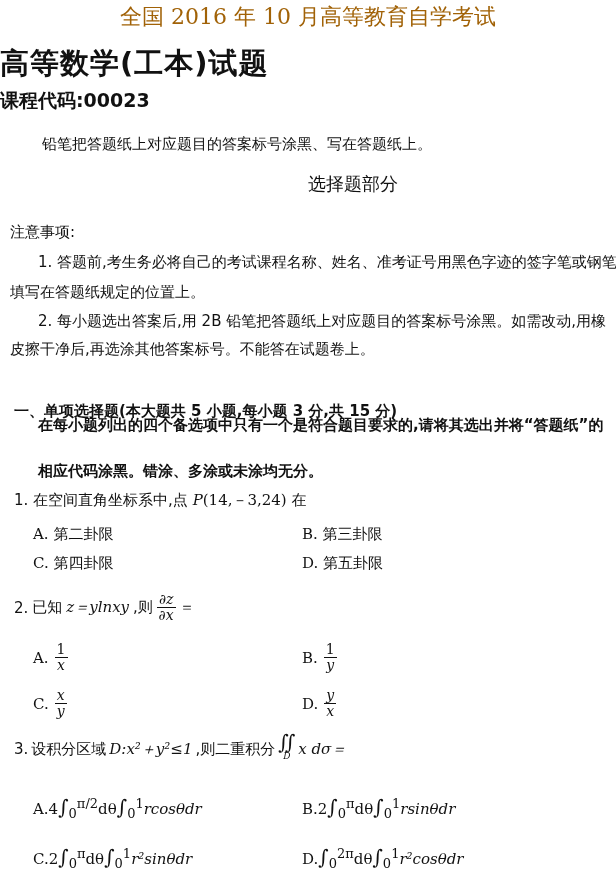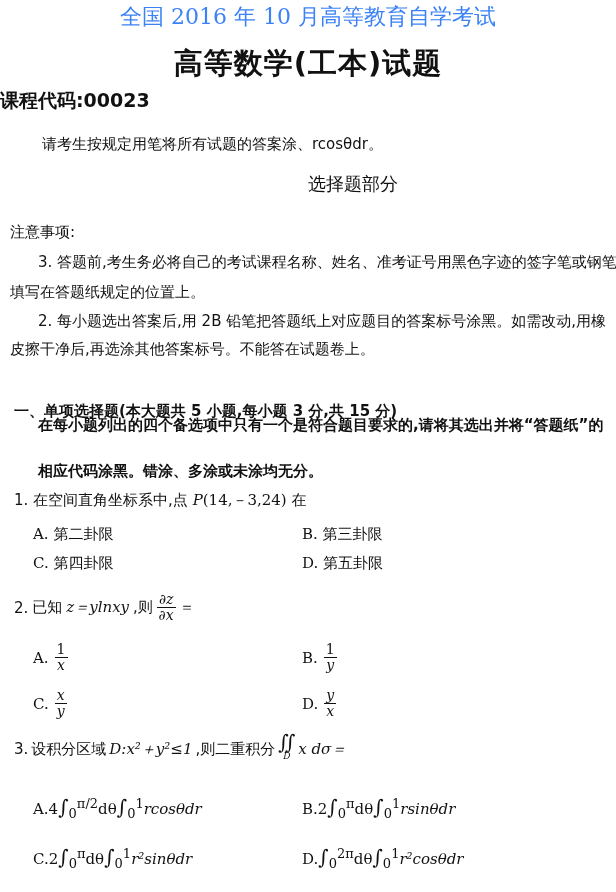--- a/index.html
+++ b/index.html
@@ -1,42 +1,42 @@
 <!DOCTYPE html>
 <html><head>
 <meta charset="utf-8">
 <style>
   html, body { margin: 0; padding: 0; background: #ffffff; }
   body { width: 616px; height: 892px; position: relative; overflow: hidden; color: #111; font-family: "DejaVu Serif", "Liberation Serif", serif; }
   .abs { position: absolute; white-space: nowrap; }
-  .t1 { top: 2px; left: 0; width: 616px; text-align: center; font-size: 22px; font-family: "DejaVu Serif", serif; letter-spacing: 0px; color: #3b82f6; }
-  .t2 { top: 44px; left: 0; width: 616px; text-align: center; font-size: 29px; font-weight: bold; font-family: "DejaVu Sans", sans-serif; letter-spacing: 1px; }
+  .t1 { top: 2px; left: 0; width: 616px; text-align: center; font-size: 22px; font-family: "DejaVu Serif", serif; letter-spacing: 0px; color: #a16207; }
+  .t2 { top: 44px; left: 0; width: 616px; text-align: left; font-size: 29px; font-weight: bold; font-family: "DejaVu Sans", sans-serif; letter-spacing: 1px; }
   .t3 { top: 88px; left: 0; width: 616px; font-size: 19px; font-weight: bold; font-family: "DejaVu Sans", sans-serif; }
   .body-text { font-size: 15px; font-family: "DejaVu Sans", sans-serif; }
   .bold { font-weight: bold; }
   .sec { top: 172px; left: 0; width: 616px; text-align: center; font-size: 18px; font-family: Liberation Mono, monospace; margin-left: 45px; }
   .math { font-family: "DejaVu Serif", serif; font-style: italic; }
   .frac { display: inline-flex; flex-direction: column; align-items: center; vertical-align: middle; font-family: "DejaVu Serif", serif; font-style: italic; font-size: 14px; line-height: 15px; }
   .frac .num { border-bottom: 1px solid #111; padding: 0 2px; }
   .opt-label { font-family: "DejaVu Serif", serif; font-size: 15px; }
   .int { font-family: "DejaVu Serif", serif; font-size: 15px; }
   .int sub, .int sup { font-size: 13px; }
 </style>
 </head>
 <body>
 
 <div class="abs t1">全国 2016 年 10 月高等教育自学考试</div>
 <div class="abs t2">高等数学(工本)试题</div>
 <div class="abs t3">课程代码:00023</div>
 
-<div class="abs body-text" style="top:135px;left:42px;">请考生按规定用笔将所有试题的答案涂、rcosθdr。</div>
+<div class="abs body-text" style="top:135px;left:42px;">铅笔把答题纸上对应题目的答案标号涂黑、写在答题纸上。</div>
 <div class="abs sec">选择题部分</div>
 
 <div class="abs body-text" style="top:223px;left:10px;">注意事项:</div>
-<div class="abs body-text" style="top:253px;left:38px;">3. 答题前,考生务必将自己的考试课程名称、姓名、准考证号用黑色字迹的签字笔或钢笔</div>
+<div class="abs body-text" style="top:253px;left:38px;">1. 答题前,考生务必将自己的考试课程名称、姓名、准考证号用黑色字迹的签字笔或钢笔</div>
 <div class="abs body-text" style="top:283px;left:10px;">填写在答题纸规定的位置上。</div>
 <div class="abs body-text" style="top:312px;left:38px;">2. 每小题选出答案后,用 2B 铅笔把答题纸上对应题目的答案标号涂黑。如需改动,用橡</div>
 <div class="abs body-text" style="top:340px;left:10px;">皮擦干净后,再选涂其他答案标号。不能答在试题卷上。</div>
 
 <div class="abs body-text bold" style="top:402px;left:14px;">一、单项选择题(本大题共 5 小题,每小题 3 分,共 15 分)</div>
 <div class="abs body-text bold" style="top:416px;left:38px;text-align:right;">在每小题列出的四个备选项中只有一个是符合题目要求的,请将其选出并将“答题纸”的</div>
 <div class="abs body-text bold" style="top:462px;left:38px;">相应代码涂黑。错涂、多涂或未涂均无分。</div>
 
 <div class="abs body-text" style="top:491px;left:14px;">
   <span>1.</span>

